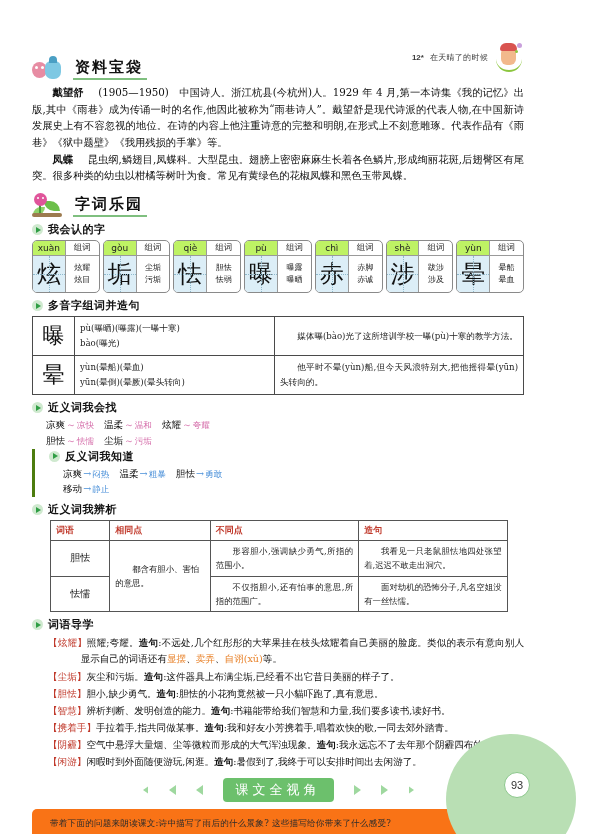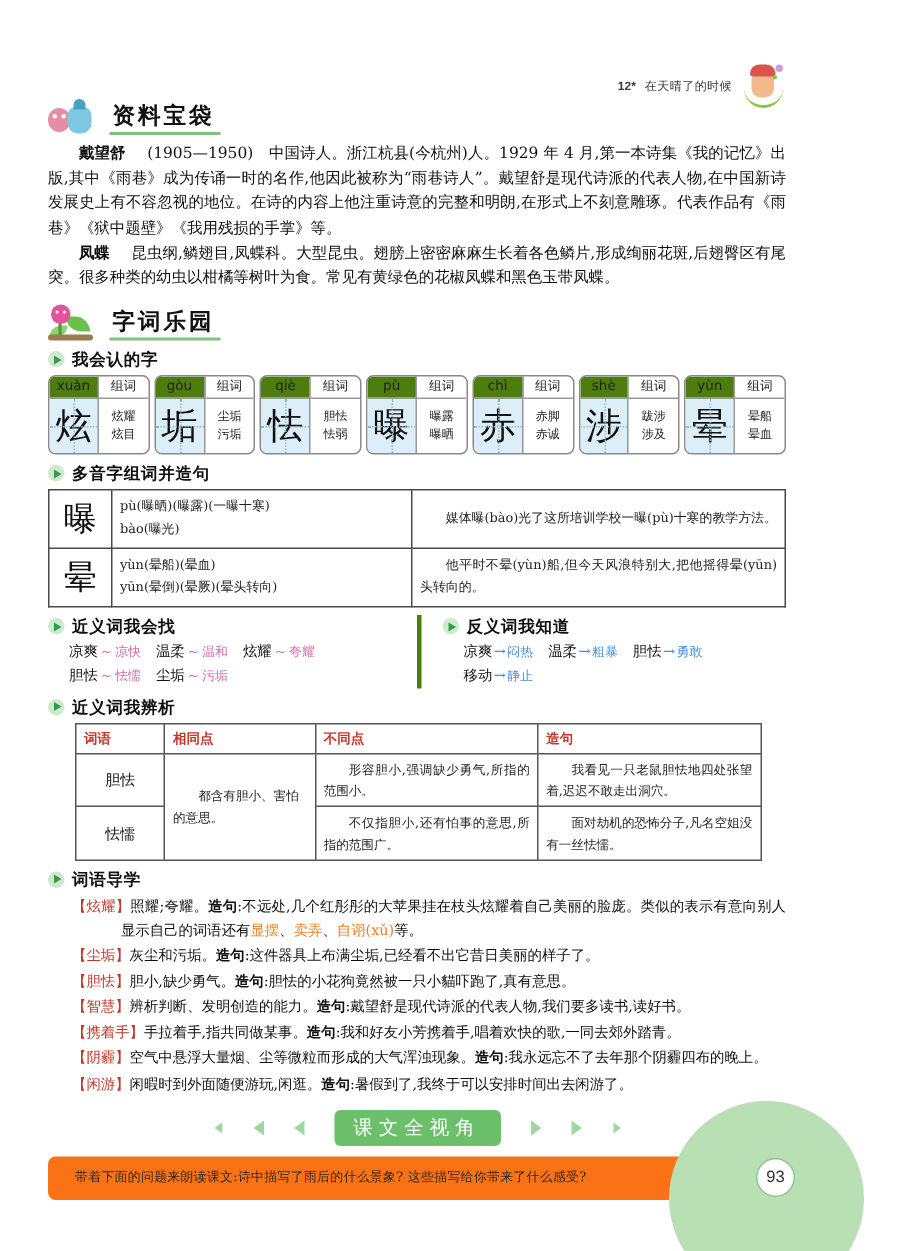--- a/index.html
+++ b/index.html
@@ -4,21 +4,21 @@
 <style>
   * { box-sizing: border-box; margin: 0; padding: 0; }
   body {
     width: 600px; height: 834px;
     background: #ffffff;
     font-family: "Liberation Serif", "DejaVu Serif", serif;
     color: #1a1a1a;
     position: relative;
     overflow: hidden;
   }
-  .page { position: relative; width: 556px; height: 834px; padding: 10px 32px; }
+  .page { position: relative; width: 556px; height: 834px; padding: 0 32px; }
 
   
   .runhead {
     position: absolute; top: 42px; right: 34px;
     display: flex; align-items: center; gap: 6px;
   }
   .runhead .num {
     font-family: "Liberation Sans", sans-serif;
     font-size: 8px; font-weight: bold; color: #3a3a3a;
   }
@@ -96,21 +96,21 @@
   
   .char-strip { display: flex; gap: 3px; margin: 2px 0 4px; }
   .char-card {
     border: 1px solid #8a8a8a; border-radius: 5px;
     overflow: hidden; background: #fff; flex: 1;
   }
   .cc-top { display: flex; height: 15px; border-bottom: 1px solid #9a9a9a; }
   .cc-py {
     flex: 1 1 50%; display: flex; align-items: center; justify-content: center;
     font-family: "DejaVu Sans", sans-serif; font-size: 9px; color: #222;
-    border-right: 1px solid #9a9a9a; background: #4d7c0f;
+    border-right: 1px solid #9a9a9a; background: #bef264;
   }
   .cc-lab {
     flex: 1 1 50%; display: flex; align-items: center; justify-content: center;
     font-family: "DejaVu Sans", sans-serif; font-size: 8.5px; color: #222;
   }
   .cc-bot { display: flex; height: 36px; }
   .cc-glyph {
     flex: 1 1 50%; position: relative; background: #dceef7;
     border-right: 1px solid #9a9a9a;
     display: flex; align-items: center; justify-content: center;
@@ -137,21 +137,21 @@
   .poly-read {
     width: 200px;
     font-family: "DejaVu Serif", serif; font-size: 8.6px; line-height: 1.75; color: #222;
   }
   .poly-sent {
     font-family: "DejaVu Serif", serif; font-size: 8.6px; line-height: 1.75;
     color: #222; text-indent: 2em; text-align: justify;
   }
 
   
-  .syn-ant { display: flex; margin: 2px 0 2px; }
+  .syn-ant { display: flex; margin: 2px 0 2px; flex-direction: column; }
   .sa-col { flex: 1 1 50%; padding-right: 10px; }
   .sa-col.right { border-left: 3px solid #4d7c0f; padding-left: 14px; padding-right: 0; }
   .pair-lines { margin: 1px 0 0 14px; }
   .pair-line {
     font-family: "DejaVu Serif", serif; font-size: 9.6px;
     line-height: 1.6; color: #111; white-space: nowrap;
   }
   .pair { margin-right: 10px; display: inline-block; }
   .pair .a { color: #111; }
   .pair .arrow-syn { color: #d46aa8; margin: 0 1px; }
@@ -456,21 +456,21 @@
   <div class="sub-head">
     <span class="bullet">
         <i></i>
       </span>
     <span class="st">词语导学</span>
   </div>
   <div class="wg" id="wg-list">
       <div class="wg-item"><span class="head">【炫耀】</span><span>照耀;夸耀。</span><span class="mk">造句</span><span>:不远处,几个红彤彤的大苹果挂在枝头炫耀着自己美丽的脸庞。类似的表示有意向别人显示自己的词语还有<span class="hl">显摆</span>、<span class="hl">卖弄</span>、<span class="hl">自诩(xǔ)</span>等。</span></div>
       <div class="wg-item"><span class="head">【尘垢】</span><span>灰尘和污垢。</span><span class="mk">造句</span><span>:这件器具上布满尘垢,已经看不出它昔日美丽的样子了。</span></div>
       <div class="wg-item"><span class="head">【胆怯】</span><span>胆小,缺少勇气。</span><span class="mk">造句</span><span>:胆怯的小花狗竟然被一只小貓吓跑了,真有意思。</span></div>
-      <div class="wg-item"><span class="head">【智慧】</span><span>辨析判断、发明创造的能力。</span><span class="mk">造句</span><span>:戴望舒是现代诗派的代表人物,我们要多读书,读好书。</span></div>
+      <div class="wg-item"><span class="head">【智慧】</span><span>辨析判断、发明创造的能力。</span><span class="mk">造句</span><span>:书籍能带给我们智慧和力量,我们要多读书,读好书。</span></div>
       <div class="wg-item"><span class="head">【携着手】</span><span>手拉着手,指共同做某事。</span><span class="mk">造句</span><span>:我和好友小芳携着手,唱着欢快的歌,一同去郊外踏青。</span></div>
       <div class="wg-item"><span class="head">【阴霾】</span><span>空气中悬浮大量烟、尘等微粒而形成的大气浑浊现象。</span><span class="mk">造句</span><span>:我永远忘不了去年那个阴霾四布的晚上。</span></div>
       <div class="wg-item"><span class="head">【闲游】</span><span>闲暇时到外面随便游玩,闲逛。</span><span class="mk">造句</span><span>:暑假到了,我终于可以安排时间出去闲游了。</span></div>
     </div>
 
   <div class="banner">
     <span class="tri l s"></span>
     <span class="tri l"></span>
     <span class="tri l"></span>
     <span class="pill">课文全视角</span>

